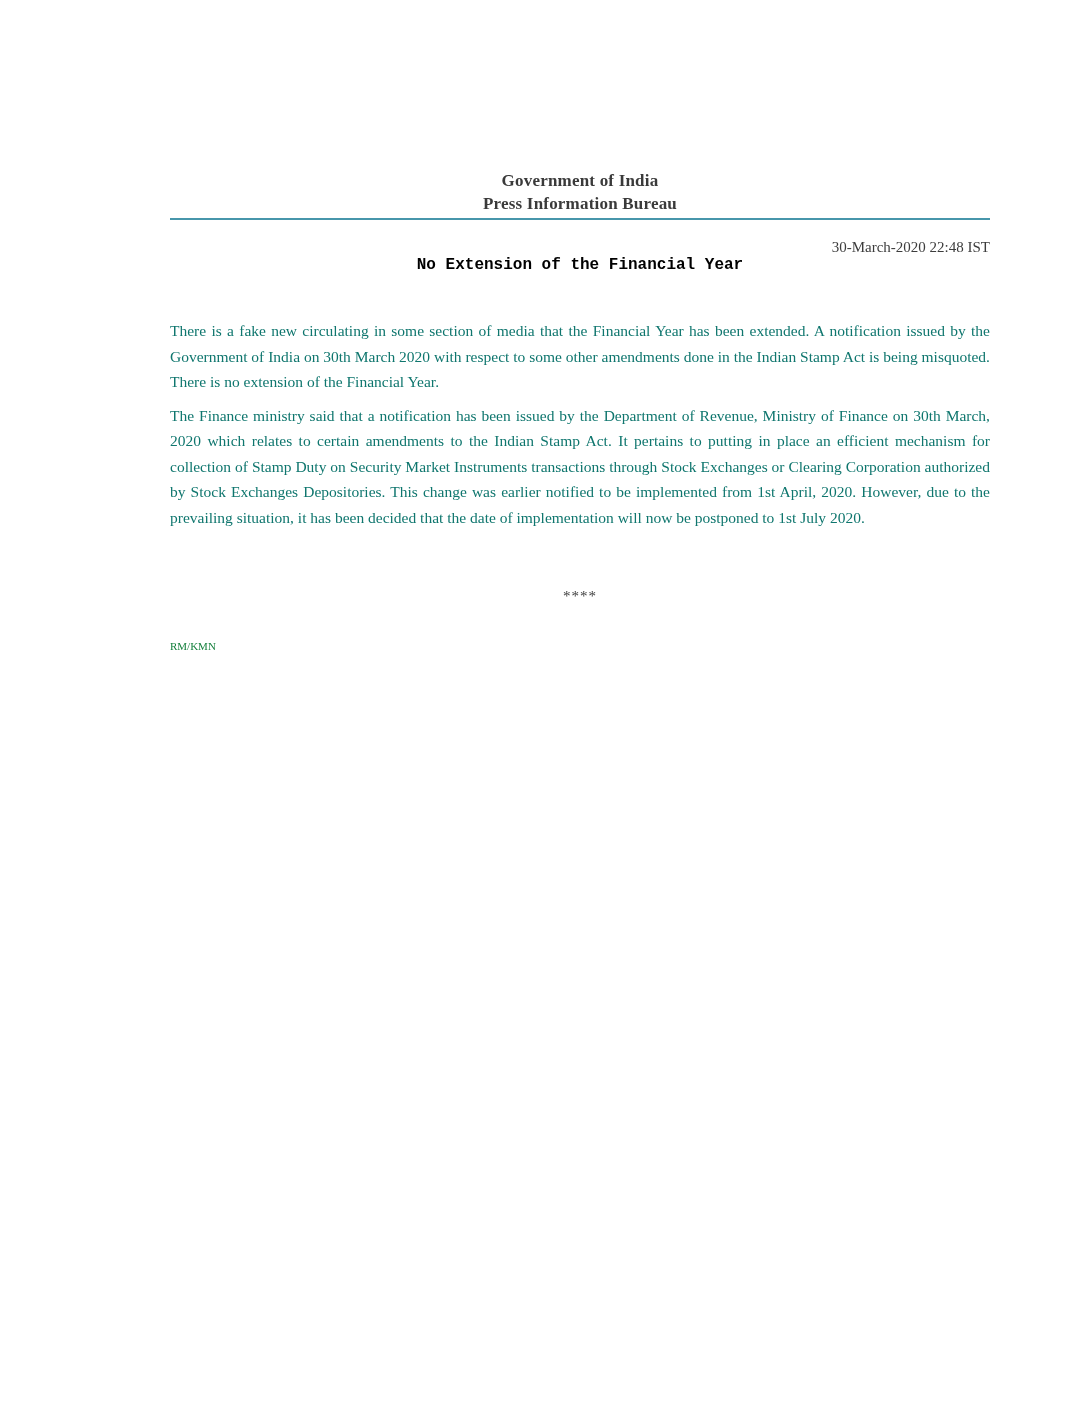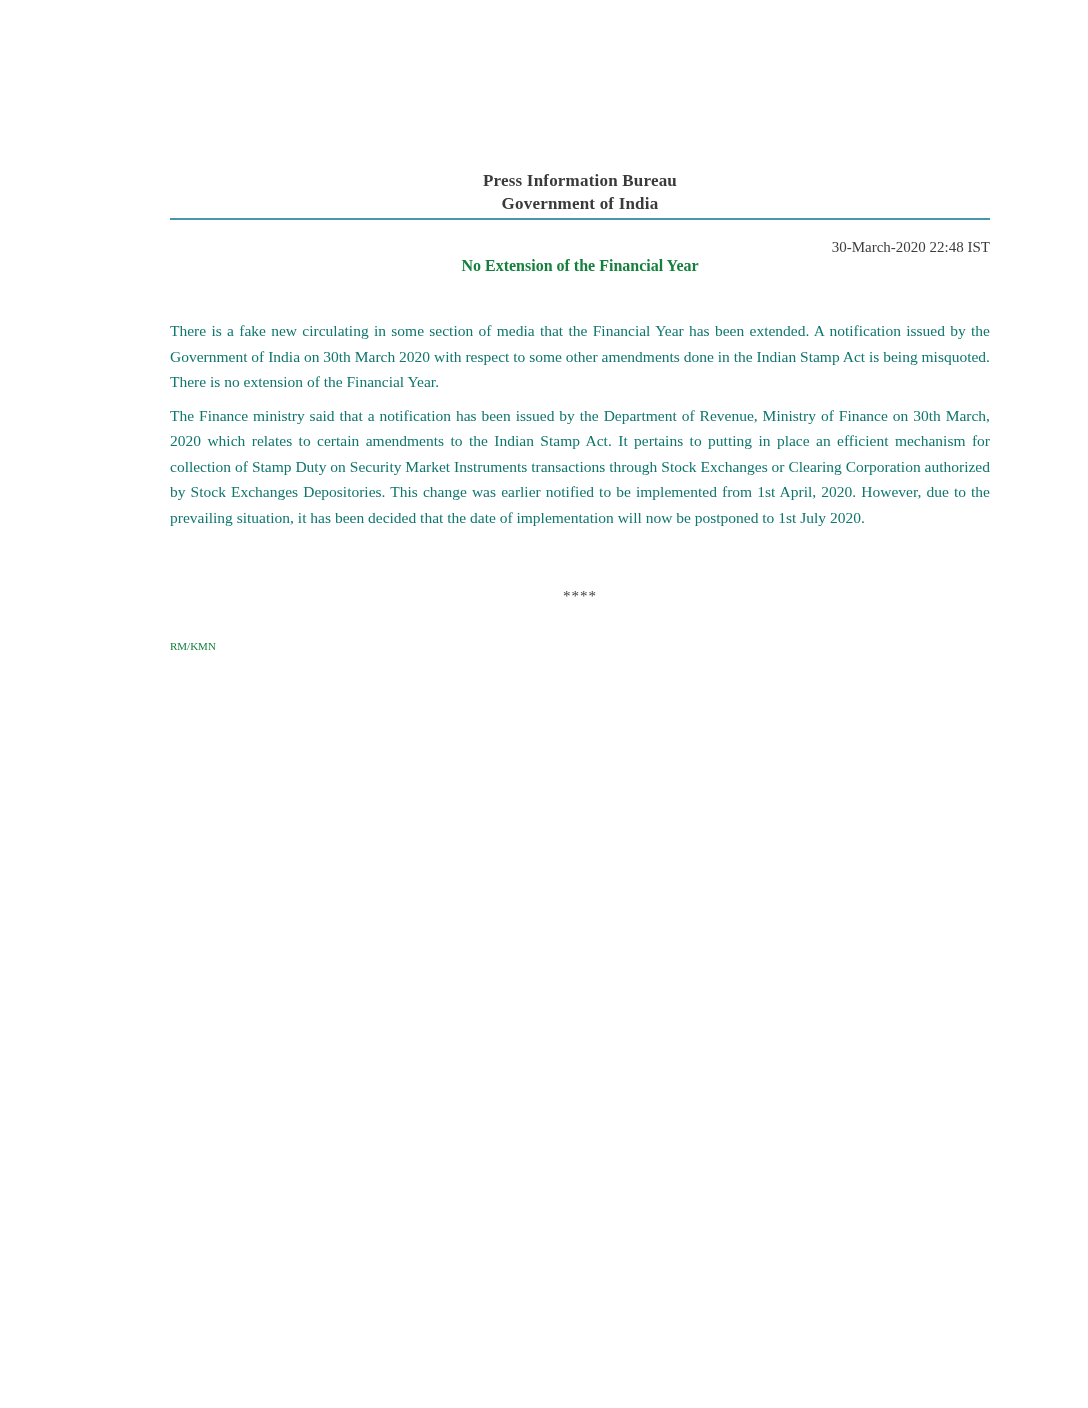--- a/index.html
+++ b/index.html
@@ -42,21 +42,22 @@
     font-size: 15px;
     line-height: 16px;
     color: #3c3c3c;
   }
   .headline {
     margin-top: 2px;
     text-align: center;
     font-weight: bold;
     font-size: 16px;
     line-height: 17px;
-    color: #15803d;
+    color: #000000;
+    font-family: Liberation Mono, monospace;
   }
   .para {
     text-align: justify;
     font-size: 15.5px;
     line-height: 25.5px;
     color: #0f766e;
   }
   .para-1 { margin-top: 44px; }
   .para-2 { margin-top: 8px; }
   .separator {
@@ -75,22 +76,22 @@
     color: #15803d;
   }
 </style>
 </head>
 <body>
 
 <div class="page">
   <div class="content">
 
     <header class="doc-header">
+      <div>Government of India</div>
       <div>Press Information Bureau</div>
-      <div>Government of India</div>
     </header>
 
     <div class="rule"></div>
 
     <div class="timestamp">30-March-2020 22:48 IST</div>
 
     <h1 class="headline">No Extension of the Financial Year</h1>
 
     <p class="para para-1">There is a fake new circulating in some section of media that the Financial Year has been extended. A notification issued by the Government of India on 30th March 2020 with respect to some other amendments done in the Indian Stamp Act is being misquoted. There is no extension of the Financial Year.</p>
 

